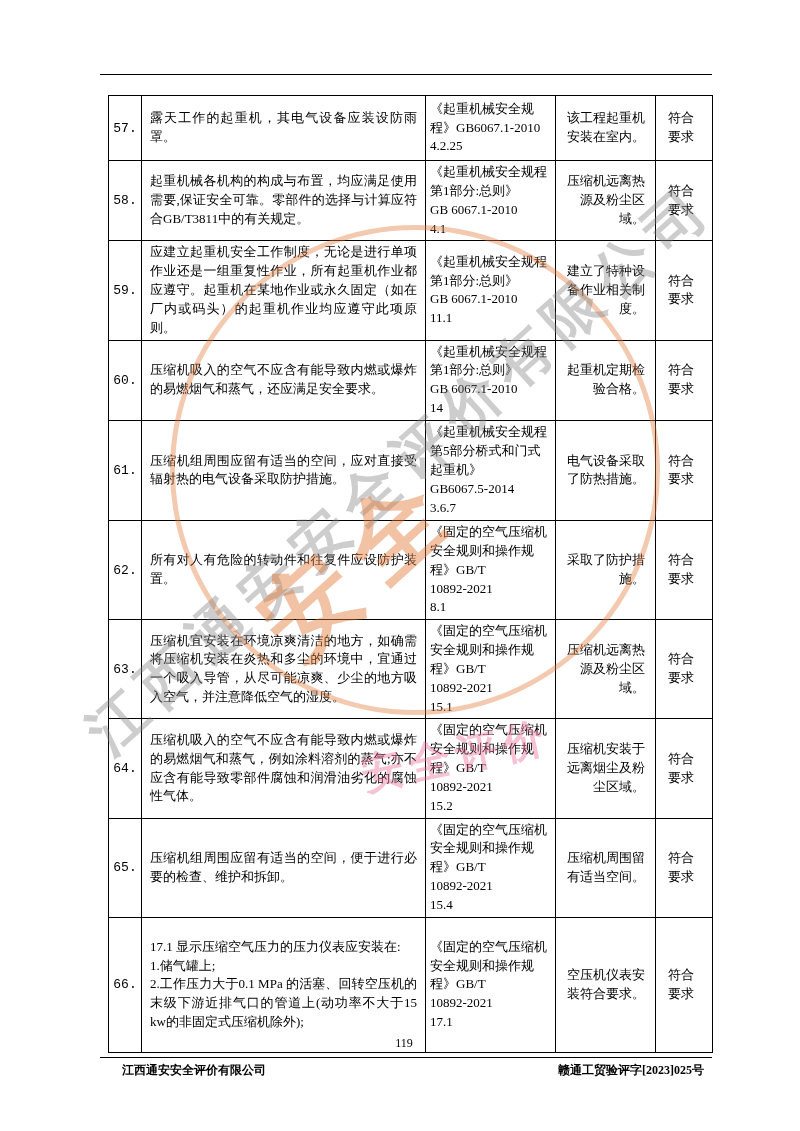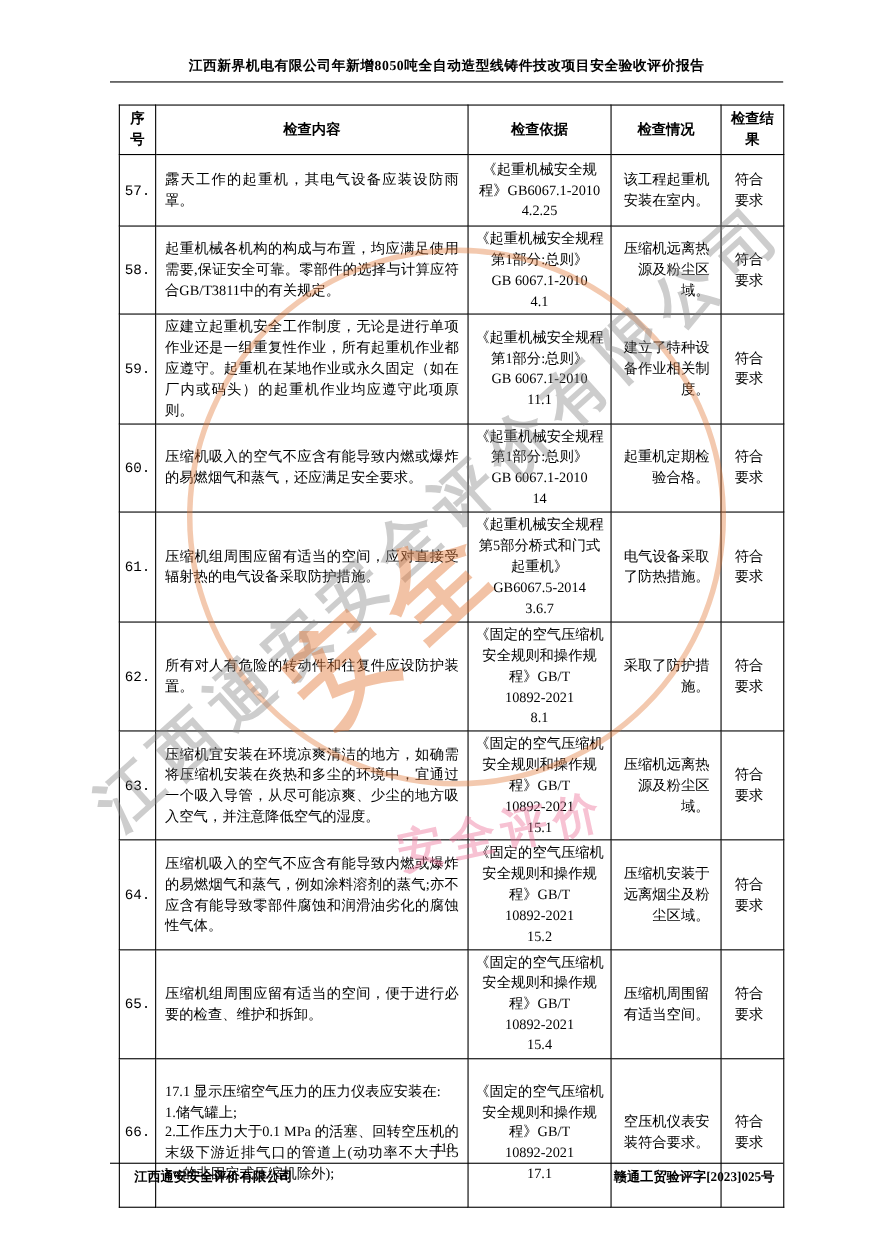--- a/index.html
+++ b/index.html
@@ -55,21 +55,21 @@
     font-size:13px;line-height:1.45;
     vertical-align:middle;
     font-weight:normal;
     overflow:hidden;
   }
   .check-table th{font-weight:bold;text-align:center;padding:0 4px;}
   .th-no{padding:0 4px;}
   .th-result{padding:0 12px;}
   .c-no{vertical-align:top;text-align:center;padding-top:3px;font-size:12.5px;font-family:Liberation Mono, monospace;}
   .c-content{text-align:justify;padding:2px 8px;white-space:pre-line;margin-top:48px;}
-  .c-basis{text-align:center;padding:2px 4px;white-space:pre-line;}
+  .c-basis{padding:2px 4px;white-space:pre-line;}
   .c-situation{text-align:right;padding:2px 10px;}
   .c-result{text-align:left;padding:0 12px;}
   tr.hdr{height:45px;}
   tr.r57{height:65px;}
   tr.r58{height:75px;}
   tr.r59{height:92px;}
   tr.r60{height:68px;}
   tr.r61{height:100px;}
   tr.r62{height:85px;}
   tr.r63{height:93px;}
@@ -92,39 +92,31 @@
   .footer-right{
     position:absolute;top:1062px;right:96px;
     font-size:12px;font-weight:bold;padding-left:41px;
   }
 </style>
 </head>
 <body>
 
 <div class="page">
 
-  <div class="doc-header">江西新界机电有限公司年新增8050吨全自动造型线铸件技改项目安全验收评价报告</div>
   <div class="header-rule"></div>
 
   <table class="check-table">
     <colgroup>
       <col style="width:33px">
         <col style="width:284px">
         <col style="width:130px">
         <col style="width:100px">
         <col style="width:57px">
     </colgroup>
     <tbody>
-      <tr class="hdr">
-        <th class="th-no">序号</th>
-        <th>检查内容</th>
-        <th>检查依据</th>
-        <th>检查情况</th>
-        <th class="th-result">检查结果</th>
-      </tr>
 
       <tr class="r57">
         <td class="c-no">57.</td>
         <td class="c-content">露天工作的起重机，其电气设备应装设防雨罩。</td>
         <td class="c-basis">《起重机械安全规程》GB6067.1-2010
 4.2.25</td>
         <td class="c-situation">该工程起重机安装在室内。</td>
         <td class="c-result">符合要求</td>
       </tr>
 

